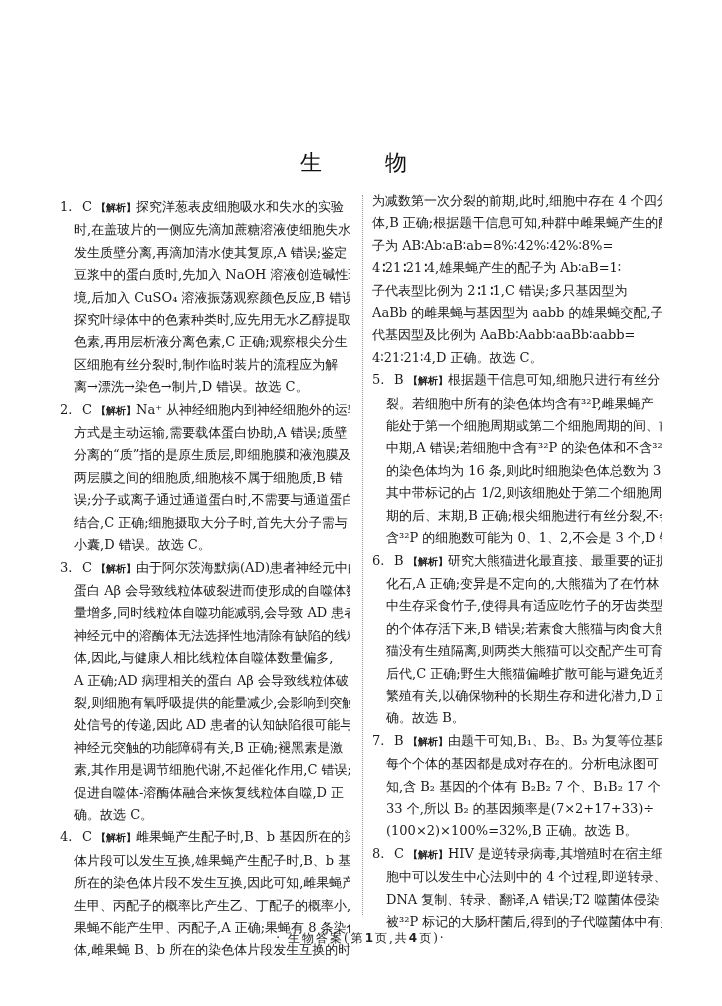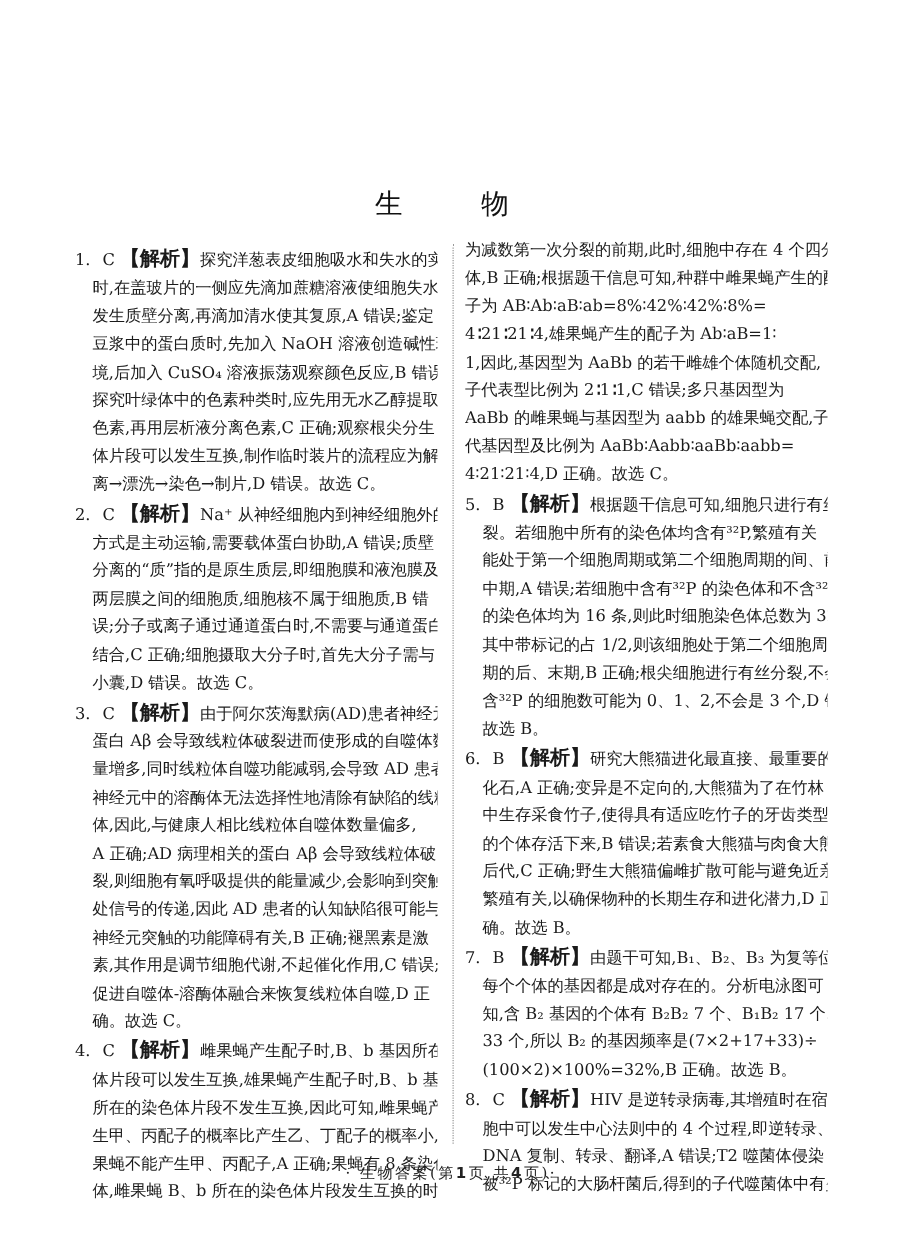--- a/index.html
+++ b/index.html
@@ -23,21 +23,21 @@
   .col.right { left: 372px; top: 190px; }
   .divider {
     position: absolute; left: 362px; top: 195px; height: 720px;
     border-left: 1px dotted #9a9a9a; width: 0;
   }
   .item { margin: 0; }
   .item .line { display: block; white-space: nowrap; overflow: hidden; padding-left: 14px; }
   .item .line.first { padding-left: 0; }
   .num { display: inline-block; width: 22px; }
   .ans { display: inline-block; width: 14px; }
-  .tag { font-family: "DejaVu Sans", "Liberation Sans", sans-serif; font-weight: bold; font-size: 16px; }
+  .tag { font-family: "DejaVu Sans", "Liberation Sans", sans-serif; font-weight: bold; font-size: 10px; }
   .cont .line { display: block; white-space: nowrap; overflow: hidden; }
   .footer {
     position: absolute; left: 0; right: 0; top: 930px;
     text-align: center; font-size: 12px; letter-spacing: 2px; color: #222;
   }
   .footer b { font-family: "DejaVu Sans", "Liberation Sans", sans-serif; }
 </style>
 </head>
 <body>
 
@@ -47,21 +47,21 @@
 
 <div class="col left" id="left-col">
     <div class="item">
       <span class="line first"><span class="num">1.</span><span class="ans">C</span><span class="tag">【解析】</span><span>探究洋葱表皮细胞吸水和失水的实验</span></span>
       <span class="line"><span>时,在盖玻片的一侧应先滴加蔗糖溶液使细胞失水</span></span>
       <span class="line"><span>发生质壁分离,再滴加清水使其复原,A 错误;鉴定</span></span>
       <span class="line"><span>豆浆中的蛋白质时,先加入 NaOH 溶液创造碱性环</span></span>
       <span class="line"><span>境,后加入 CuSO₄ 溶液振荡观察颜色反应,B 错误;</span></span>
       <span class="line"><span>探究叶绿体中的色素种类时,应先用无水乙醇提取</span></span>
       <span class="line"><span>色素,再用层析液分离色素,C 正确;观察根尖分生</span></span>
-      <span class="line"><span>体片段可以发生互换,制作临时装片的流程应为解</span></span>
+      <span class="line"><span>区细胞有丝分裂时,制作临时装片的流程应为解</span></span>
       <span class="line"><span>离→漂洗→染色→制片,D 错误。故选 C。</span></span>
     </div>
     <div class="item">
       <span class="line first"><span class="num">2.</span><span class="ans">C</span><span class="tag">【解析】</span><span>Na⁺ 从神经细胞内到神经细胞外的运输</span></span>
       <span class="line"><span>方式是主动运输,需要载体蛋白协助,A 错误;质壁</span></span>
       <span class="line"><span>分离的“质”指的是原生质层,即细胞膜和液泡膜及</span></span>
       <span class="line"><span>两层膜之间的细胞质,细胞核不属于细胞质,B 错</span></span>
       <span class="line"><span>误;分子或离子通过通道蛋白时,不需要与通道蛋白</span></span>
       <span class="line"><span>结合,C 正确;细胞摄取大分子时,首先大分子需与</span></span>
       <span class="line"><span>小囊,D 错误。故选 C。</span></span>
@@ -89,43 +89,42 @@
       <span class="line"><span>体,雌果蝇 B、b 所在的染色体片段发生互换的时期</span></span>
     </div>
   </div>
 
 <div class="col right">
   <div class="cont" id="right-cont">
       <span class="line">为减数第一次分裂的前期,此时,细胞中存在 4 个四分</span>
       <span class="line">体,B 正确;根据题干信息可知,种群中雌果蝇产生的配</span>
       <span class="line">子为 AB∶Ab∶aB∶ab=8%∶42%∶42%∶8%=</span>
       <span class="line">4∶21∶21∶4,雄果蝇产生的配子为 Ab∶aB=1∶</span>
-      <span class="line">1,因此,基因型为 AaBb 的若干雌雄个体随机交配,</span>
       <span class="line">子代表型比例为 2∶1∶1,C 错误;多只基因型为</span>
       <span class="line">AaBb 的雌果蝇与基因型为 aabb 的雄果蝇交配,子</span>
       <span class="line">代基因型及比例为 AaBb∶Aabb∶aaBb∶aabb=</span>
       <span class="line">4∶21∶21∶4,D 正确。故选 C。</span>
     </div>
   <div id="right-col">
       <div class="item">
         <span class="line first"><span class="num">5.</span><span class="ans">B</span><span class="tag">【解析】</span><span>根据题干信息可知,细胞只进行有丝分</span></span>
-        <span class="line"><span>裂。若细胞中所有的染色体均含有³²P,繁殖有关</span></span>
+        <span class="line"><span>裂。若细胞中所有的染色体均含有³²P,雌果蝇产</span></span>
         <span class="line"><span>能处于第一个细胞周期或第二个细胞周期的间、前、</span></span>
         <span class="line"><span>中期,A 错误;若细胞中含有³²P 的染色体和不含³²P</span></span>
         <span class="line"><span>的染色体均为 16 条,则此时细胞染色体总数为 32,</span></span>
         <span class="line"><span>其中带标记的占 1/2,则该细胞处于第二个细胞周</span></span>
         <span class="line"><span>期的后、末期,B 正确;根尖细胞进行有丝分裂,不会</span></span>
         <span class="line"><span>含³²P 的细胞数可能为 0、1、2,不会是 3 个,D 错误。</span></span>
-        <span class="line"><span>故选 B。</span></span>
       </div>
       <div class="item">
         <span class="line first"><span class="num">6.</span><span class="ans">B</span><span class="tag">【解析】</span><span>研究大熊猫进化最直接、最重要的证据是</span></span>
         <span class="line"><span>化石,A 正确;变异是不定向的,大熊猫为了在竹林</span></span>
         <span class="line"><span>中生存采食竹子,使得具有适应吃竹子的牙齿类型</span></span>
         <span class="line"><span>的个体存活下来,B 错误;若素食大熊猫与肉食大熊</span></span>
+        <span class="line"><span>猫没有生殖隔离,则两类大熊猫可以交配产生可育</span></span>
         <span class="line"><span>后代,C 正确;野生大熊猫偏雌扩散可能与避免近亲</span></span>
         <span class="line"><span>繁殖有关,以确保物种的长期生存和进化潜力,D 正</span></span>
         <span class="line"><span>确。故选 B。</span></span>
       </div>
       <div class="item">
         <span class="line first"><span class="num">7.</span><span class="ans">B</span><span class="tag">【解析】</span><span>由题干可知,B₁、B₂、B₃ 为复等位基因,但</span></span>
         <span class="line"><span>每个个体的基因都是成对存在的。分析电泳图可</span></span>
         <span class="line"><span>知,含 B₂ 基因的个体有 B₂B₂ 7 个、B₁B₂ 17 个、B₂B₃</span></span>
         <span class="line"><span>33 个,所以 B₂ 的基因频率是(7×2+17+33)÷</span></span>
         <span class="line"><span>(100×2)×100%=32%,B 正确。故选 B。</span></span>

